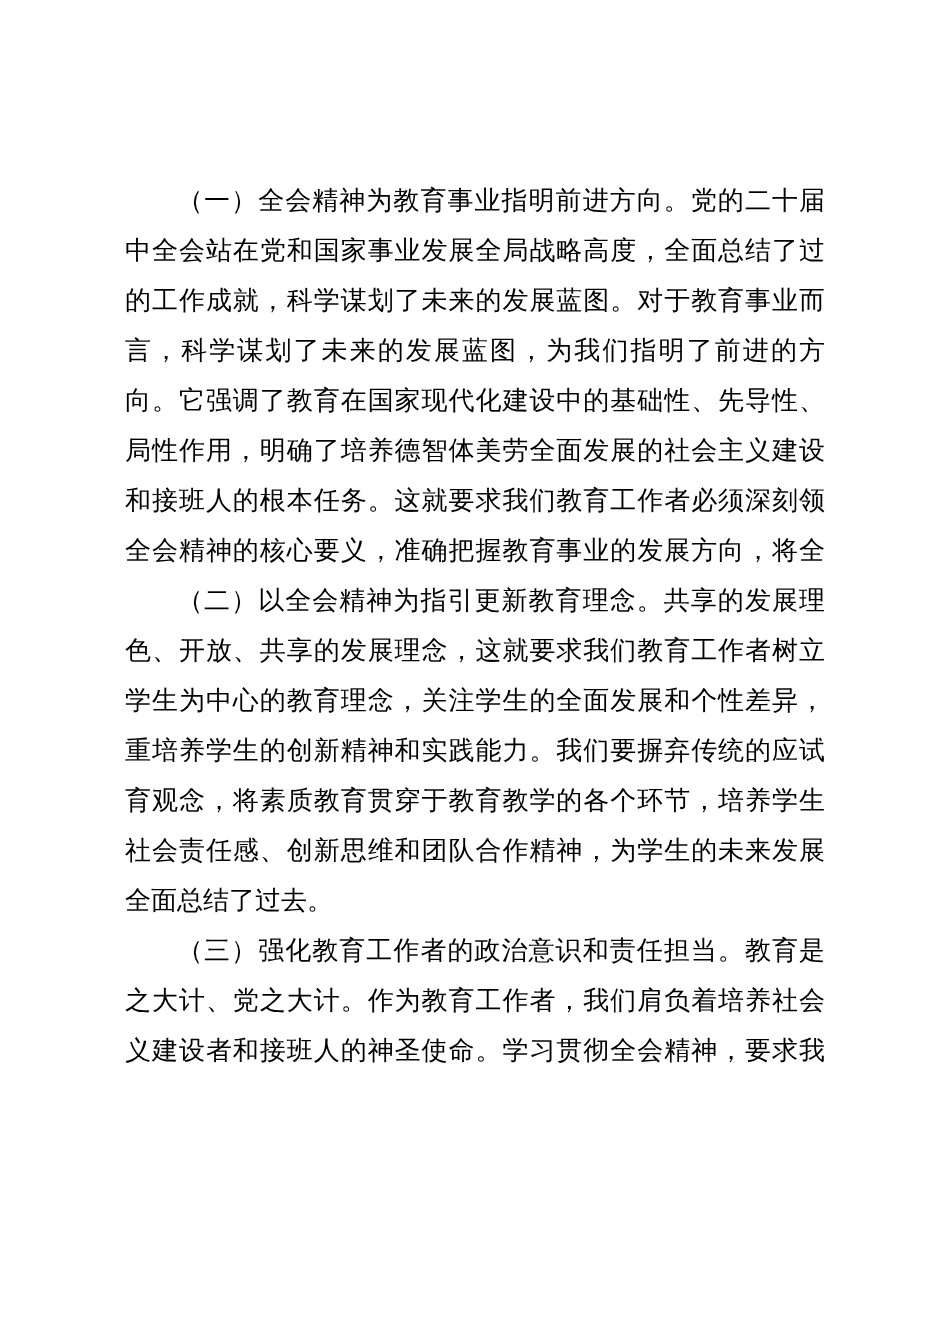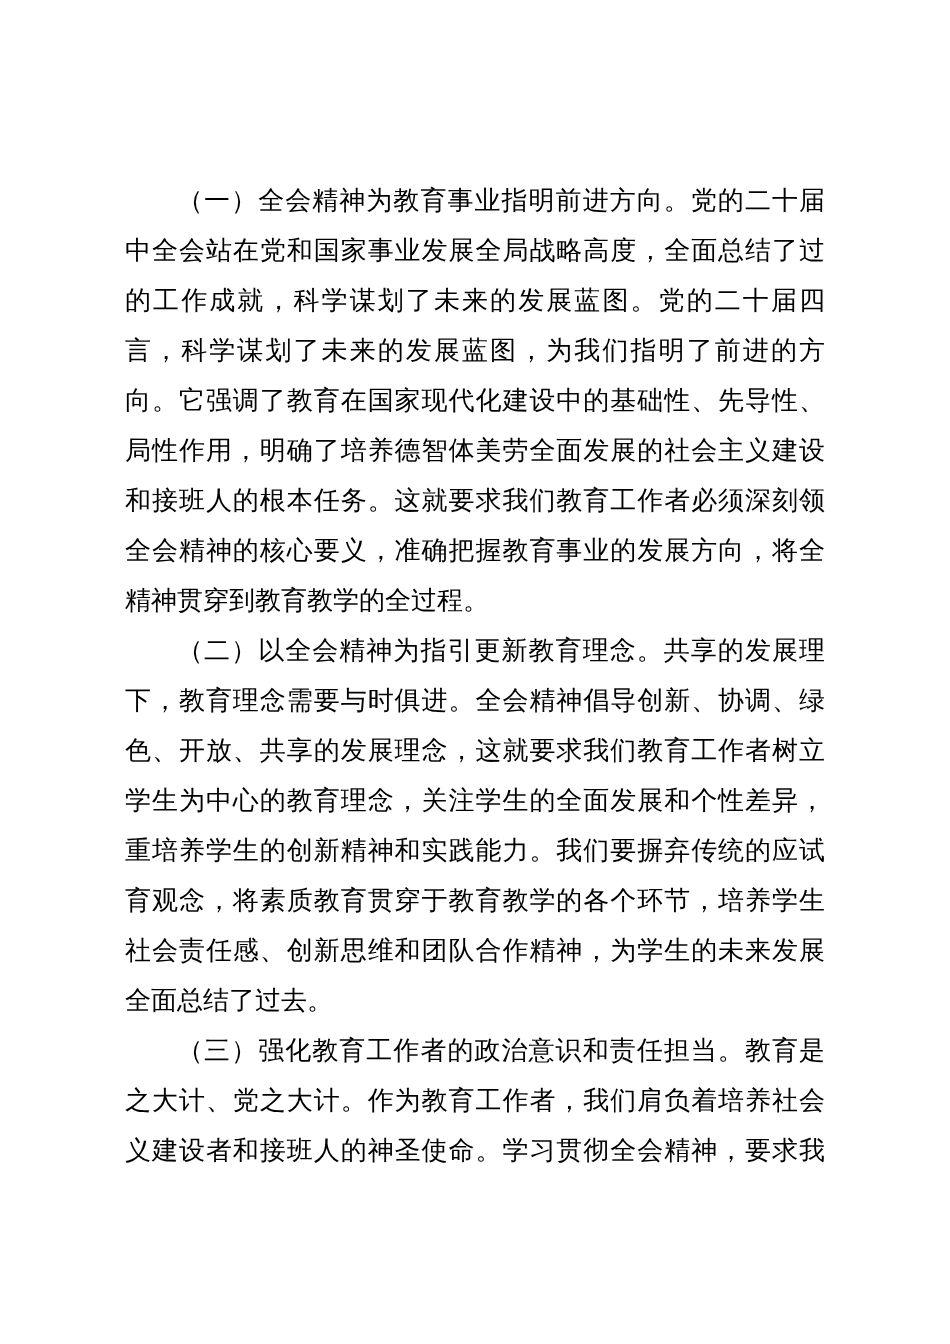--- a/index.html
+++ b/index.html
@@ -46,31 +46,29 @@
   }
 </style>
 </head>
 <body>
 
 <div class="page">
   <div class="doc-body">
       <div class="paragraph">
         <div class="line stretch indent">（一）全会精神为教育事业指明前进方向。党的二十届四</div>
         <div class="line stretch">中全会站在党和国家事业发展全局战略高度，全面总结了过去</div>
-        <div class="line stretch">的工作成就，科学谋划了未来的发展蓝图。党的二十届四</div>
+        <div class="line stretch">的工作成就，科学谋划了未来的发展蓝图。对于教育事业而</div>
         <div class="line stretch">言，科学谋划了未来的发展蓝图，为我们指明了前进的方</div>
         <div class="line stretch">向。它强调了教育在国家现代化建设中的基础性、先导性、全</div>
         <div class="line stretch">局性作用，明确了培养德智体美劳全面发展的社会主义建设者</div>
         <div class="line stretch">和接班人的根本任务。这就要求我们教育工作者必须深刻领会</div>
         <div class="line stretch">全会精神的核心要义，准确把握教育事业的发展方向，将全会</div>
-        <div class="line">精神贯穿到教育教学的全过程。</div>
       </div>
       <div class="paragraph">
         <div class="line stretch indent">（二）以全会精神为指引更新教育理念。共享的发展理念</div>
-        <div class="line stretch">下，教育理念需要与时俱进。全会精神倡导创新、协调、绿</div>
         <div class="line stretch">色、开放、共享的发展理念，这就要求我们教育工作者树立以</div>
         <div class="line stretch">学生为中心的教育理念，关注学生的全面发展和个性差异，注</div>
         <div class="line stretch">重培养学生的创新精神和实践能力。我们要摒弃传统的应试教</div>
         <div class="line stretch">育观念，将素质教育贯穿于教育教学的各个环节，培养学生的</div>
         <div class="line stretch">社会责任感、创新思维和团队合作精神，为学生的未来发展奠</div>
         <div class="line">全面总结了过去。</div>
       </div>
       <div class="paragraph">
         <div class="line stretch indent">（三）强化教育工作者的政治意识和责任担当。教育是国</div>
         <div class="line stretch">之大计、党之大计。作为教育工作者，我们肩负着培养社会主</div>

